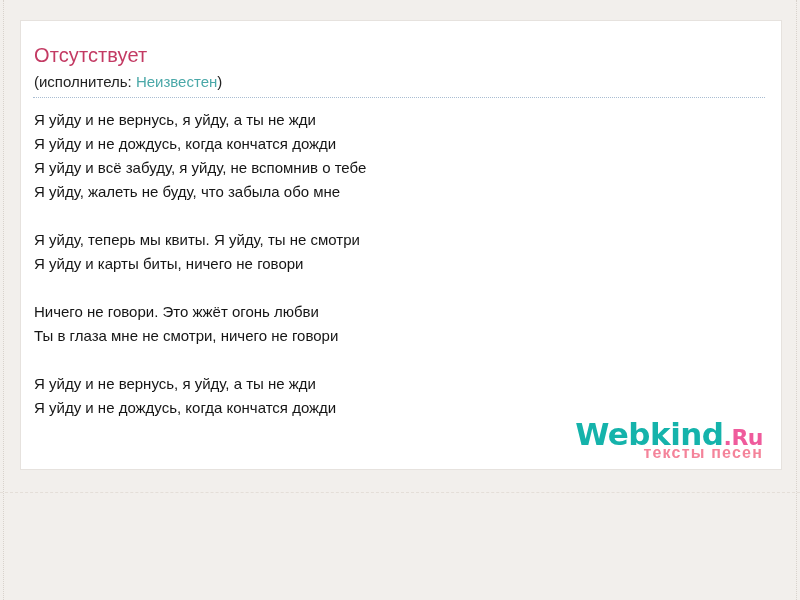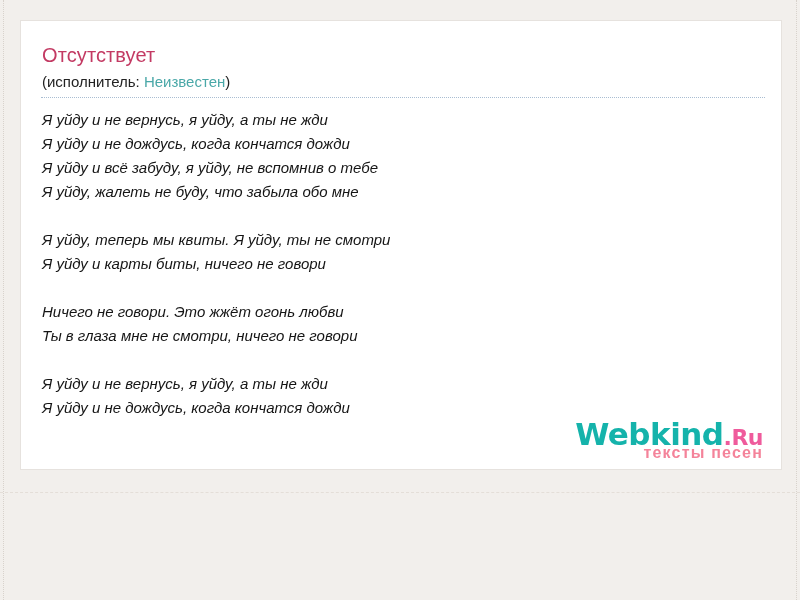--- a/index.html
+++ b/index.html
@@ -49,21 +49,21 @@
   
   .card {
     position: absolute;
     left: 20px;
     top: 20px;
     width: 762px;
     height: 450px;
     box-sizing: border-box;
     background: #ffffff;
     border: 1px solid #e6e2de;
-    padding: 22px 16px 10px 20px;
+    padding: 22px 16px 10px 12px;
   }
 
   .song-title {
     margin: 0;
     padding: 0 0 0 1px;
     font-size: 20px;
     font-weight: normal;
     line-height: 1.2;
     color: #c33a63;
     letter-spacing: 0.1px;
@@ -88,21 +88,21 @@
   }
 
   .lyrics {
     margin: 10px 0 0 1px;
     font-size: 15px;
     line-height: 24px;
     color: #151515;
     white-space: pre-wrap;
   }
   .lyrics-stanza { margin: 0; }
-  .lyrics-line { display: block; font-style: italic; }
+  .lyrics-line { display: block; }
   .stanza-gap { display: block; height: 24px; }
 
   
   .logo {
     position: absolute;
     right: 18px;
     bottom: 8px;
     text-align: right;
     line-height: 1;
     user-select: none;

